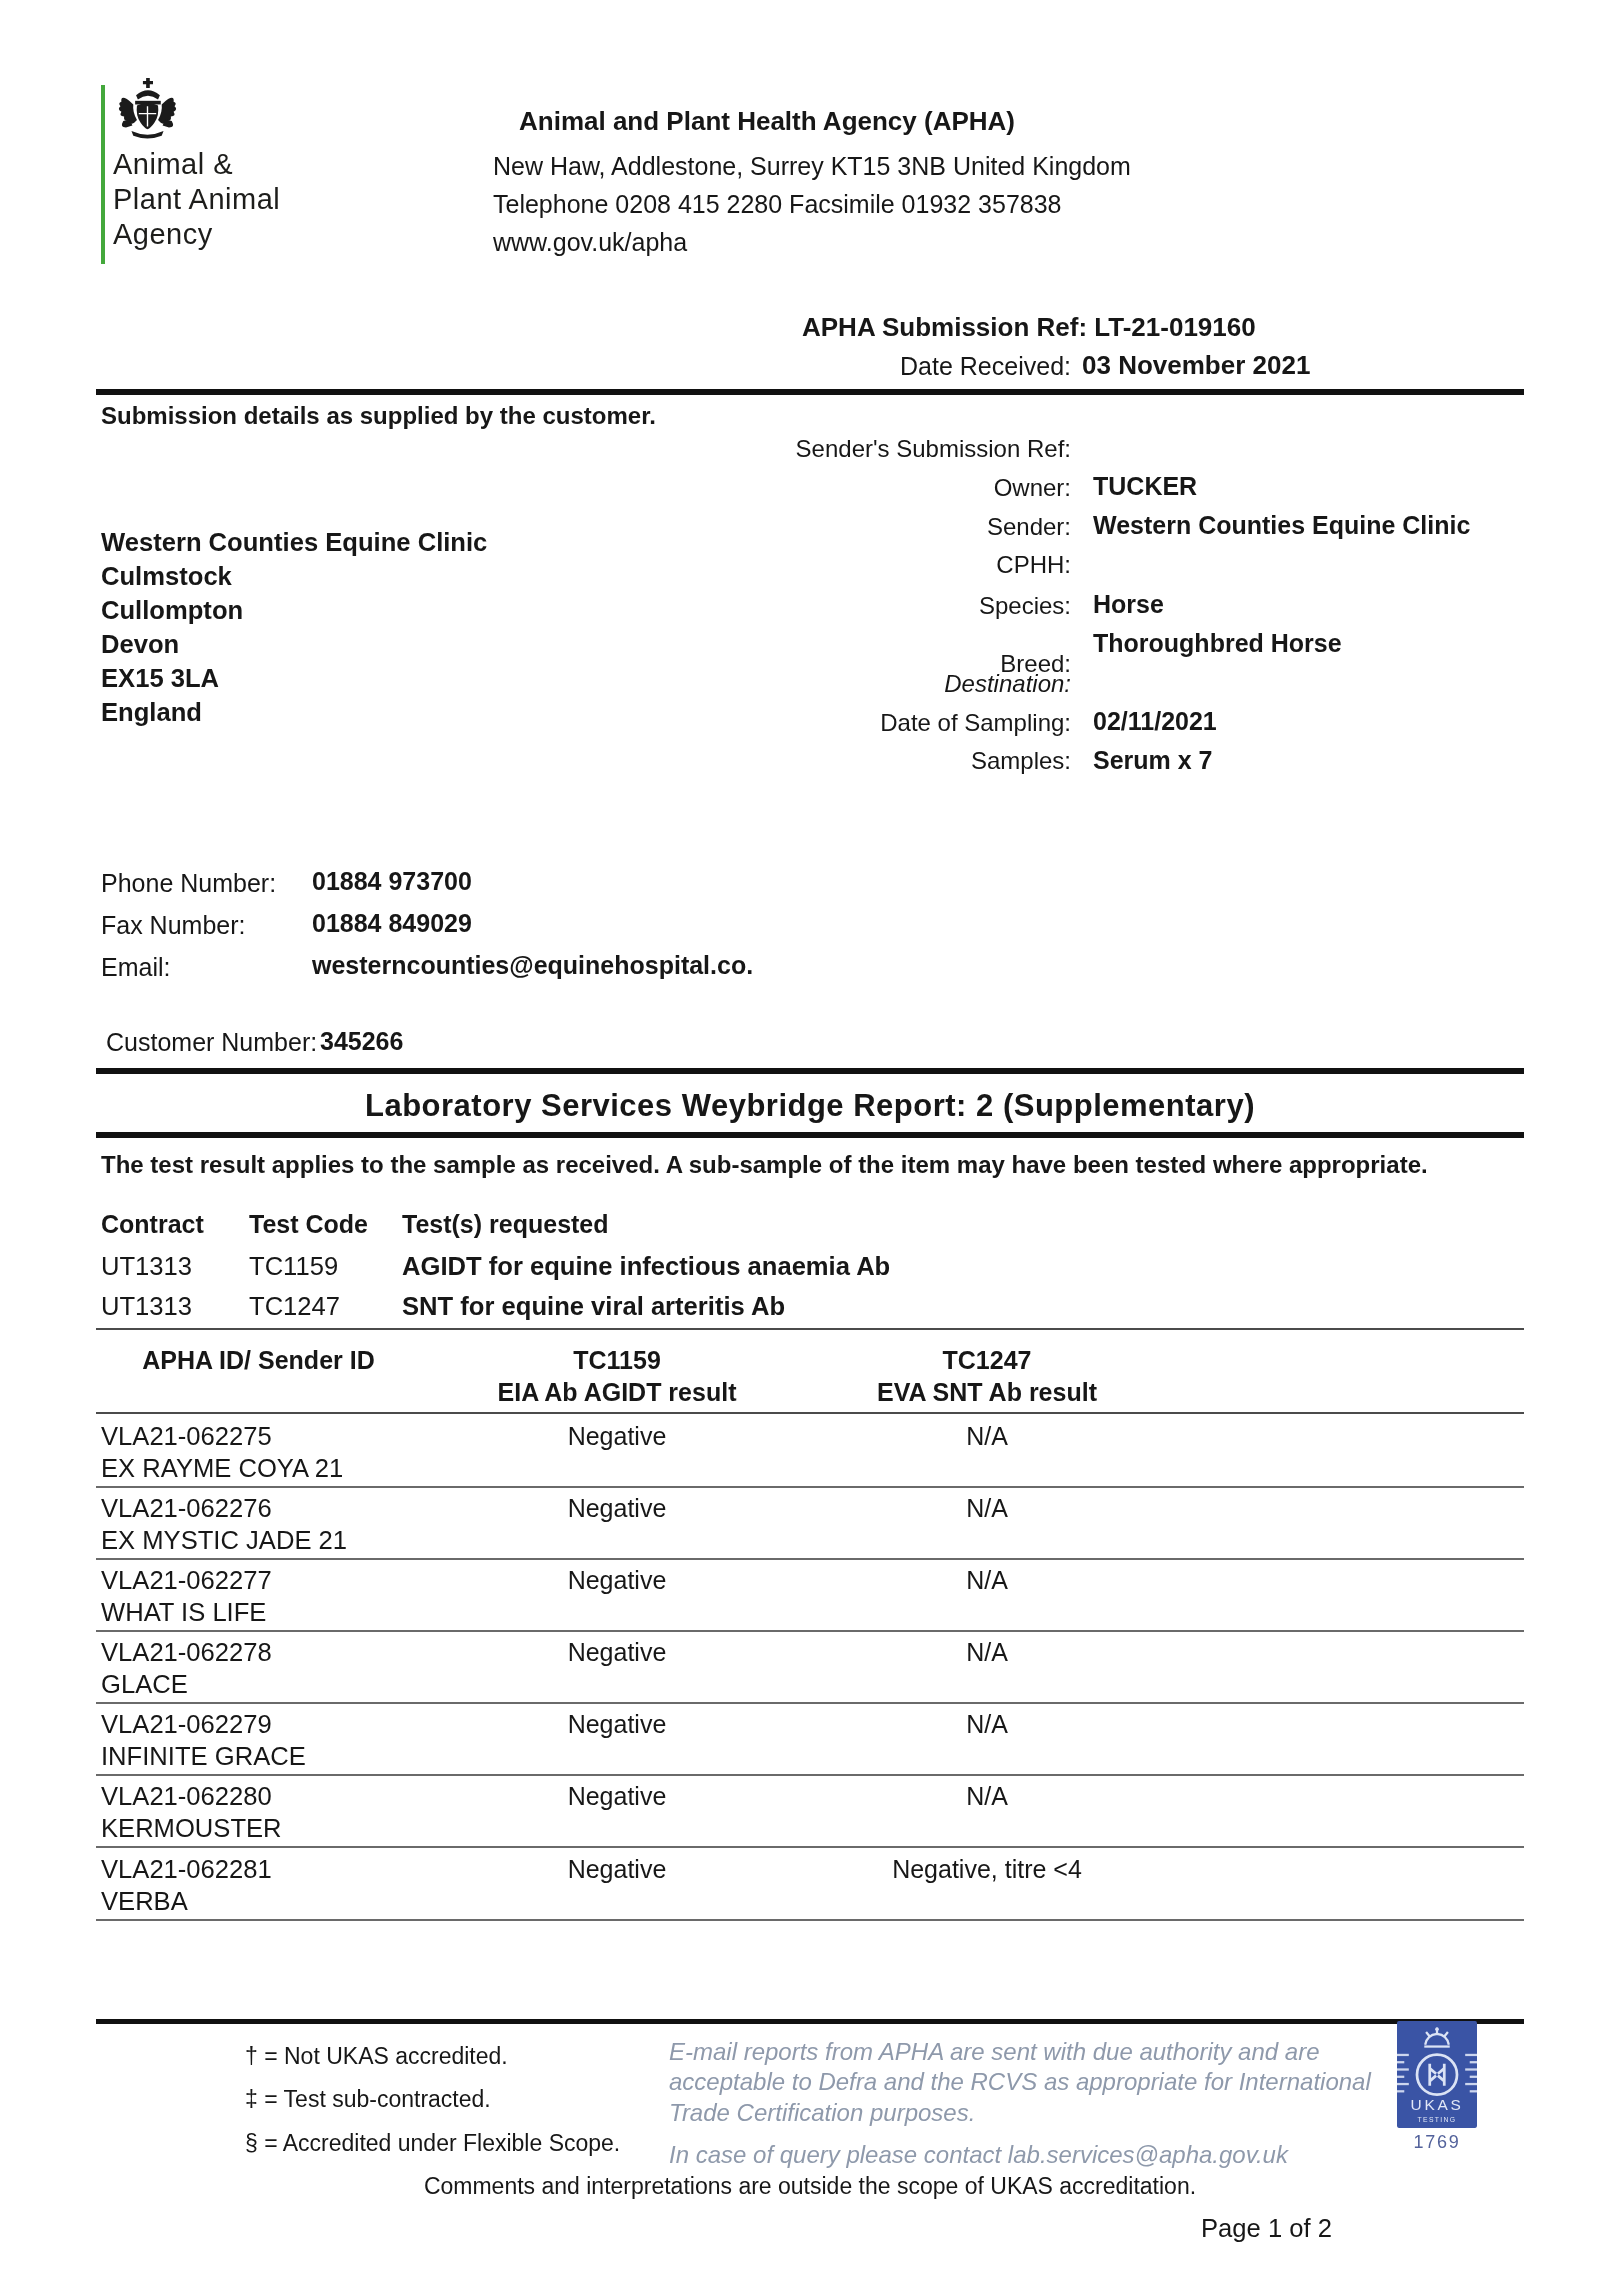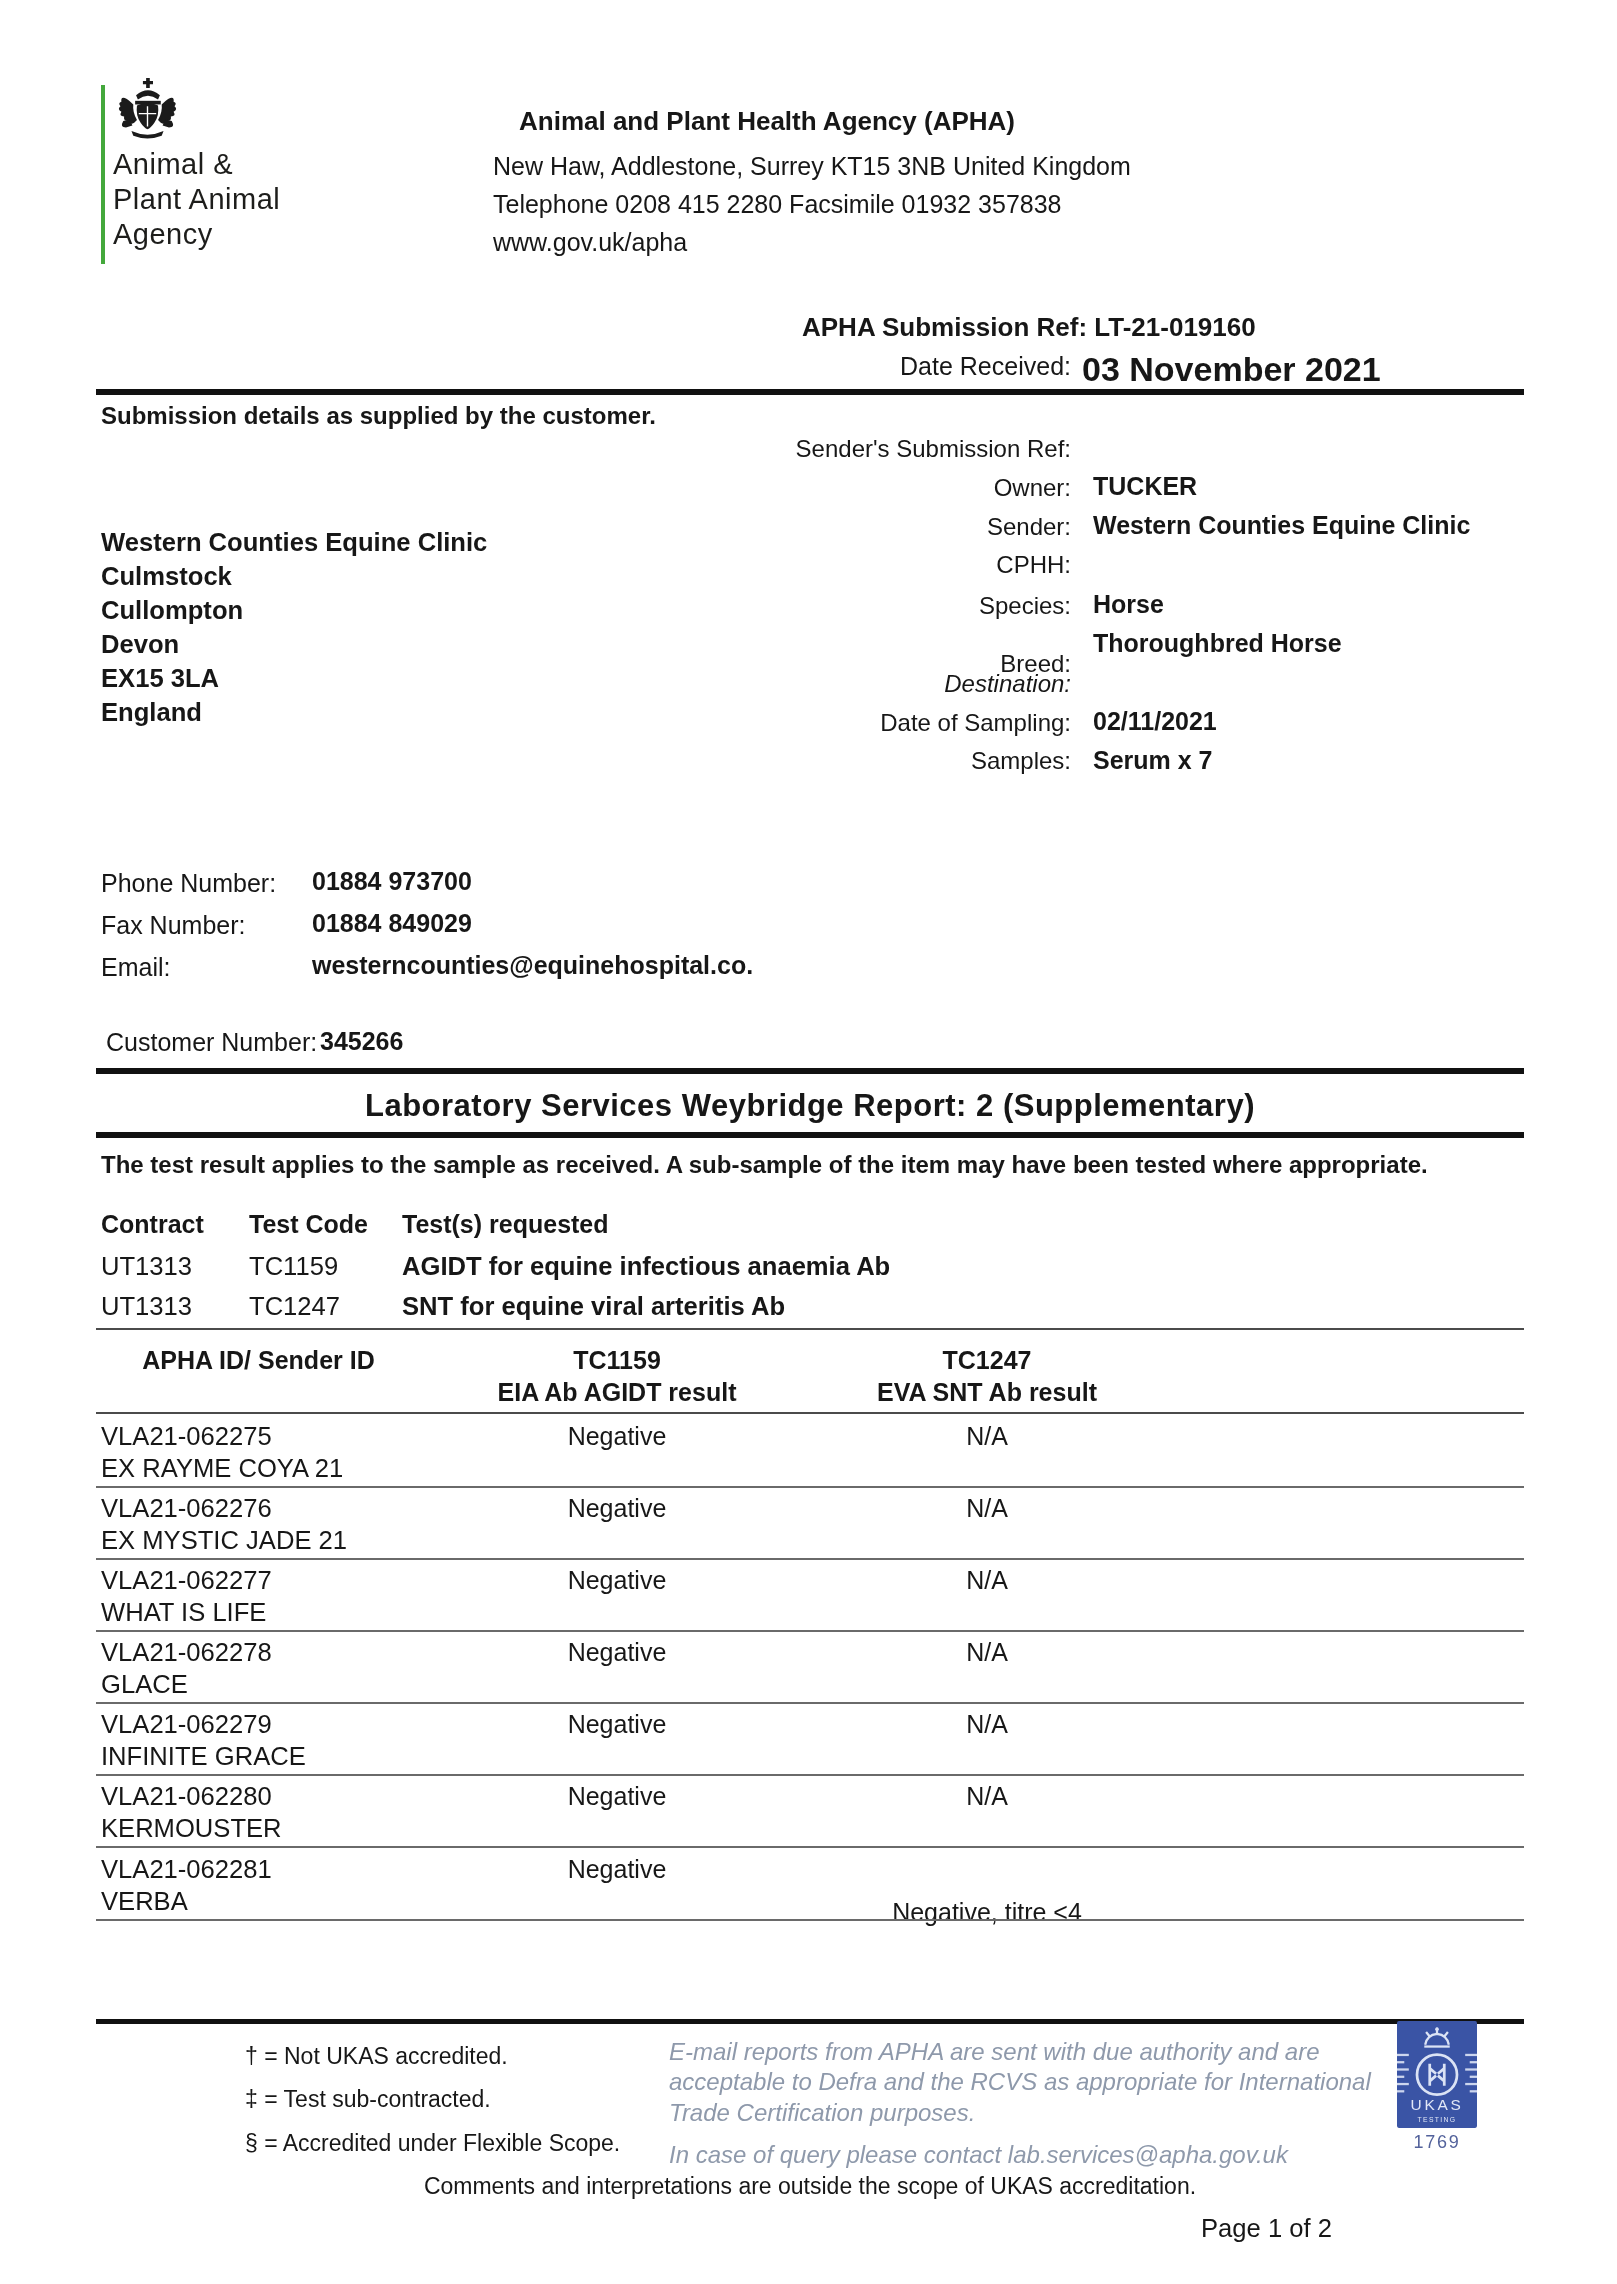--- a/index.html
+++ b/index.html
@@ -79,21 +79,21 @@
   <div class="abs hdr-line" style="left:493px;top:152px;">New Haw, Addlestone, Surrey KT15 3NB United Kingdom</div>
   <div class="abs hdr-line" style="left:493px;top:190px;">Telephone 0208 415 2280 Facsimile 01932 357838</div>
   <div class="abs hdr-line" style="left:493px;top:228px;">www.gov.uk/apha</div>
 
   <div class="abs ref-line" style="left:802px;top:312px;">
     <span>APHA Submission Ref:</span>
     <span> </span>
     <span>LT-21-019160</span>
   </div>
   <div class="abs label-r" style="left:731px;top:352px;width:340px;font-size:25px;">Date Received:</div>
-  <div class="abs val-b" style="left:1082px;top:350px;font-size:34px;">03 November 2021</div>
+  <div class="abs val-b" style="left:1082px;top:350px;font-size:26px;">03 November 2021</div>
 
   <div class="rule" style="left:96px;top:389px;width:1428px;"></div>
 
   <div class="abs disclaimer" style="left:101px;top:402px;font-size:24px;">Submission details as supplied by the customer.</div>
 
   <div class="abs addr" style="left:101px;top:525px;">
     <div>Western Counties Equine Clinic</div>
     <div>Culmstock</div>
     <div>Cullompton</div>
     <div>Devon</div>
@@ -216,21 +216,21 @@
     <div class="abs t56" style="left:101px;top:1814px;">KERMOUSTER</div>
     <div class="abs cell-c" style="left:480px;top:1782px;width:274px;">Negative</div>
     <div class="abs cell-c" style="left:850px;top:1782px;width:274px;">N/A</div>
     <div class="row-rule" style="left:96px;top:1846px;width:1428px;"></div>
   </div>
 
   <div>
     <div class="abs t56" style="left:101px;top:1855px;">VLA21-062281</div>
     <div class="abs t56" style="left:101px;top:1887px;">VERBA</div>
     <div class="abs cell-c" style="left:480px;top:1855px;width:274px;">Negative</div>
-    <div class="abs cell-c" style="left:850px;top:1855px;width:274px;margin-top:43px;">Negative, titre &lt;4</div>
+    <div class="abs cell-c" style="left:850px;top:1855px;width:274px;">Negative, titre &lt;4</div>
     <div class="row-rule" style="left:96px;top:1919px;width:1428px;"></div>
   </div>
 
   <div class="rule" style="left:96px;top:2019px;width:1428px;height:4.6px;"></div>
 
   <div class="abs legend" style="left:245px;top:2043px;">† = Not UKAS accredited.</div>
   <div class="abs legend" style="left:245px;top:2086px;">‡ = Test sub-contracted.</div>
   <div class="abs legend" style="left:245px;top:2130px;">§ = Accredited under Flexible Scope.</div>
 
   <div class="abs note-i" style="left:669px;top:2038px;">E-mail reports from APHA are sent with due authority and are</div>

